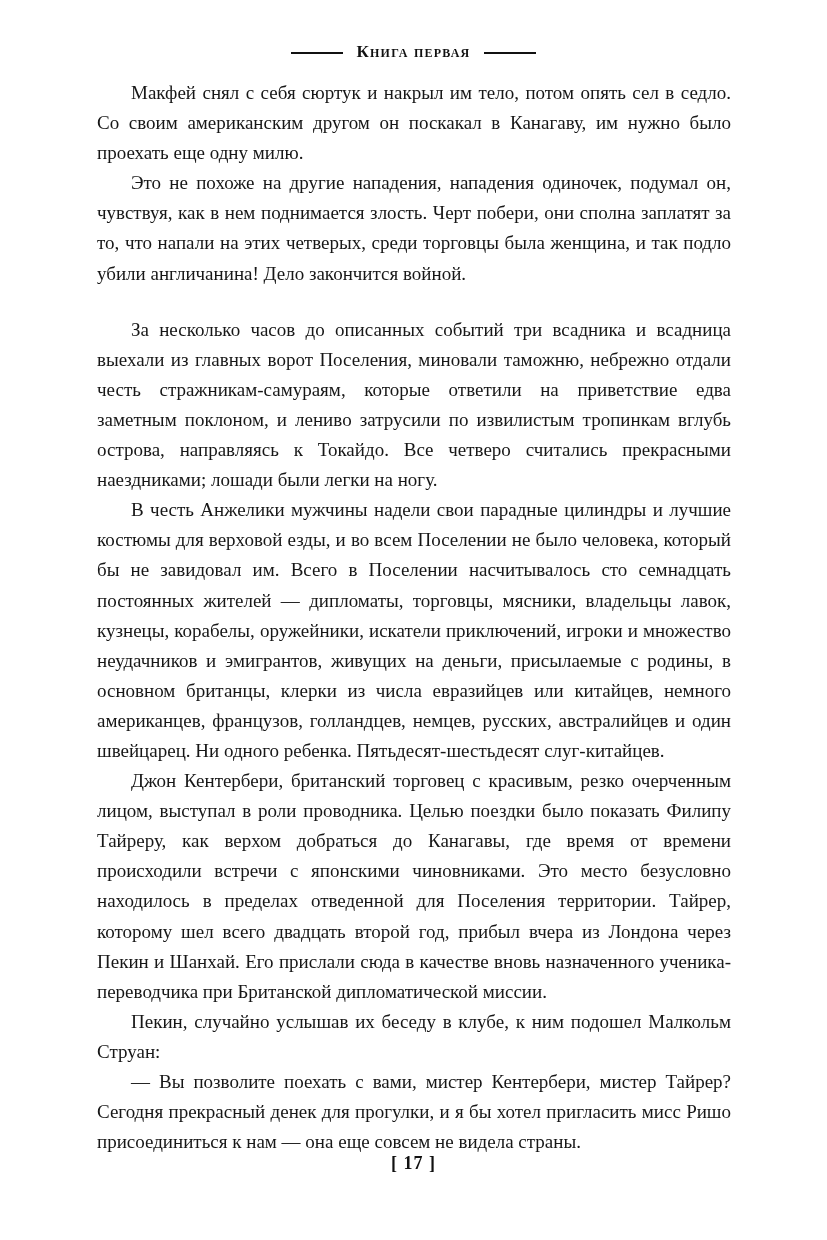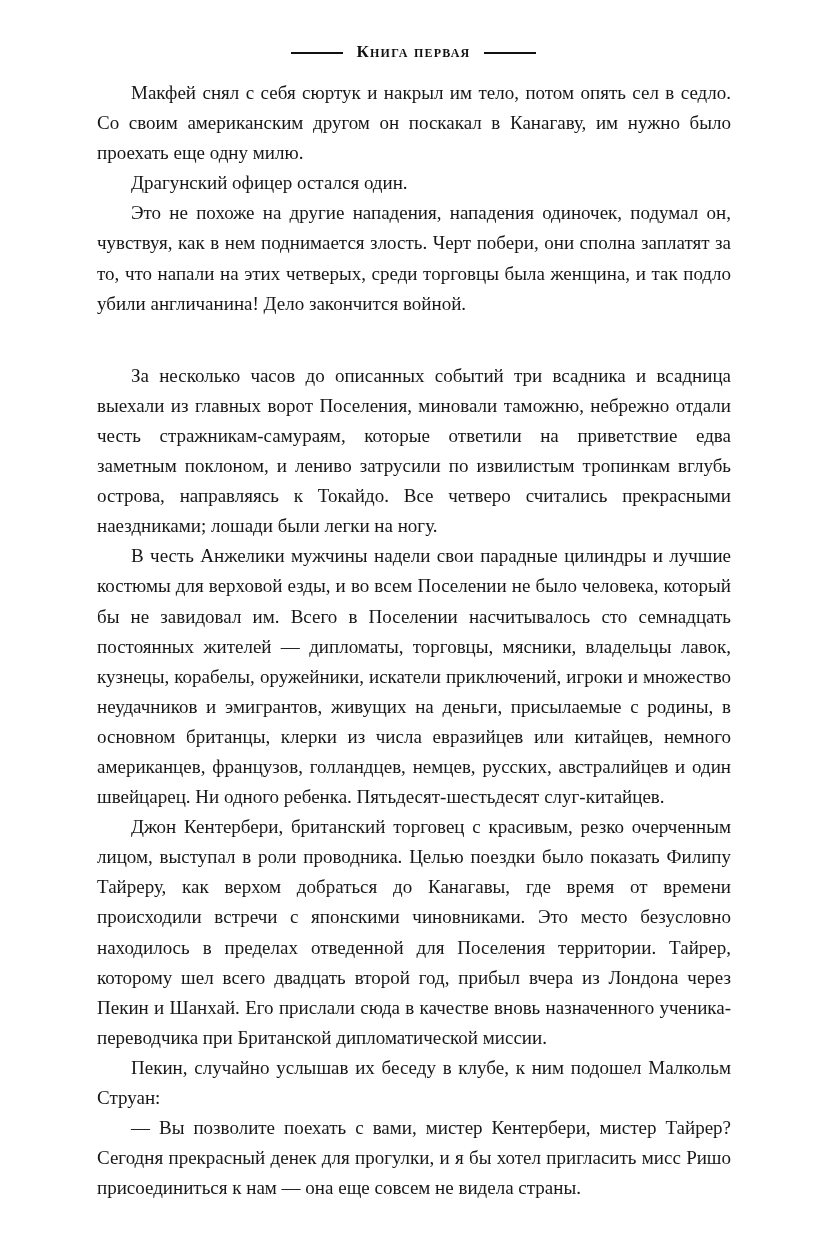--- a/index.html
+++ b/index.html
@@ -59,21 +59,21 @@
     margin: 0;
     font-size: 19px;
     line-height: 30.1px;
     text-align: justify;
     text-justify: inter-word;
     text-indent: 34px;
     hyphens: manual;
     color: #171717;
   }
   p.para.gap-before {
-    margin-top: 42px;
+    margin-top: 26px;
   }
   .folio {
     position: absolute;
     left: 0;
     right: 0;
     bottom: 66px;
     text-align: center;
     font-size: 18px;
     font-weight: bold;
     letter-spacing: 1px;
@@ -88,23 +88,23 @@
   <div class="running-head">
     <span class="rh-inner">
       <span class="rh-rule left"></span>
       <span>Книга первая</span>
       <span class="rh-rule right"></span>
     </span>
   </div>
 
   <div class="body-col">
     <p class="para">Макфей снял с себя сюртук и накрыл им тело, потом опять сел в седло. Со своим американским другом он поскакал в Канагаву, им нужно было проехать еще одну милю.</p>
-    <p class="para">Драгунский офицер остался один.</p>
     <p class="para">Это не похоже на другие нападения, нападения одиночек, подумал он, чувствуя, как в нем поднимается злость. Черт побери, они сполна заплатят за то, что напали на этих четверых, среди торговцы была женщина, и так подло убили англичанина! Дело закончится войной.</p>
     <p class="para gap-before">За несколько часов до описанных событий три всадника и всадница выехали из главных ворот Поселения, миновали таможню, небрежно отдали честь стражникам-самураям, которые ответили на приветствие едва заметным поклоном, и лениво затрусили по извилистым тропинкам вглубь острова, направляясь к Токайдо. Все четверо считались прекрасными наездниками; лошади были легки на ногу.</p>
     <p class="para">В честь Анжелики мужчины надели свои парадные цилиндры и лучшие костюмы для верховой езды, и во всем Поселении не было человека, который бы не завидовал им. Всего в Поселении насчитывалось сто семнадцать постоянных жителей — дипломаты, торговцы, мясники, владельцы лавок, кузнецы, корабелы, оружейники, искатели приключений, игроки и множество неудачников и эмигрантов, живущих на деньги, присылаемые с родины, в основном британцы, клерки из числа евразийцев или китайцев, немного американцев, французов, голландцев, немцев, русских, австралийцев и один швейцарец. Ни одного ребенка. Пятьдесят-шестьдесят слуг-китайцев.</p>
     <p class="para">Джон Кентербери, британский торговец с красивым, резко очерченным лицом, выступал в роли проводника. Целью поездки было показать Филипу Тайреру, как верхом добраться до Канагавы, где время от времени происходили встречи с японскими чиновниками. Это место безусловно находилось в пределах отведенной для Поселения территории. Тайрер, которому шел всего двадцать второй год, прибыл вчера из Лондона через Пекин и Шанхай. Его прислали сюда в качестве вновь назначенного ученика-переводчика при Британской дипломатической миссии.</p>
     <p class="para">Пекин, случайно услышав их беседу в клубе, к ним подошел Малкольм Струан:</p>
     <p class="para">— Вы позволите поехать с вами, мистер Кентербери, мистер Тайрер? Сегодня прекрасный денек для прогулки, и я бы хотел пригласить мисс Ришо присоединиться к нам — она еще совсем не видела страны.</p>
   </div>
 
+  <div class="folio">[ 17 ]</div>
 
 </div>
 
 </body></html>

